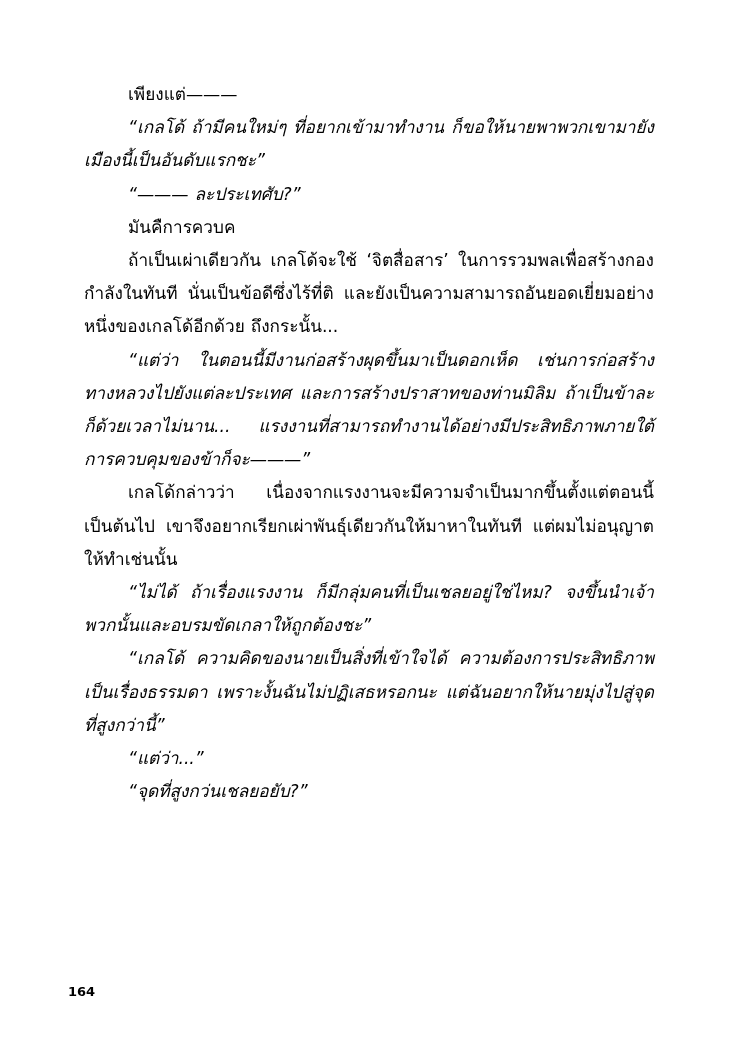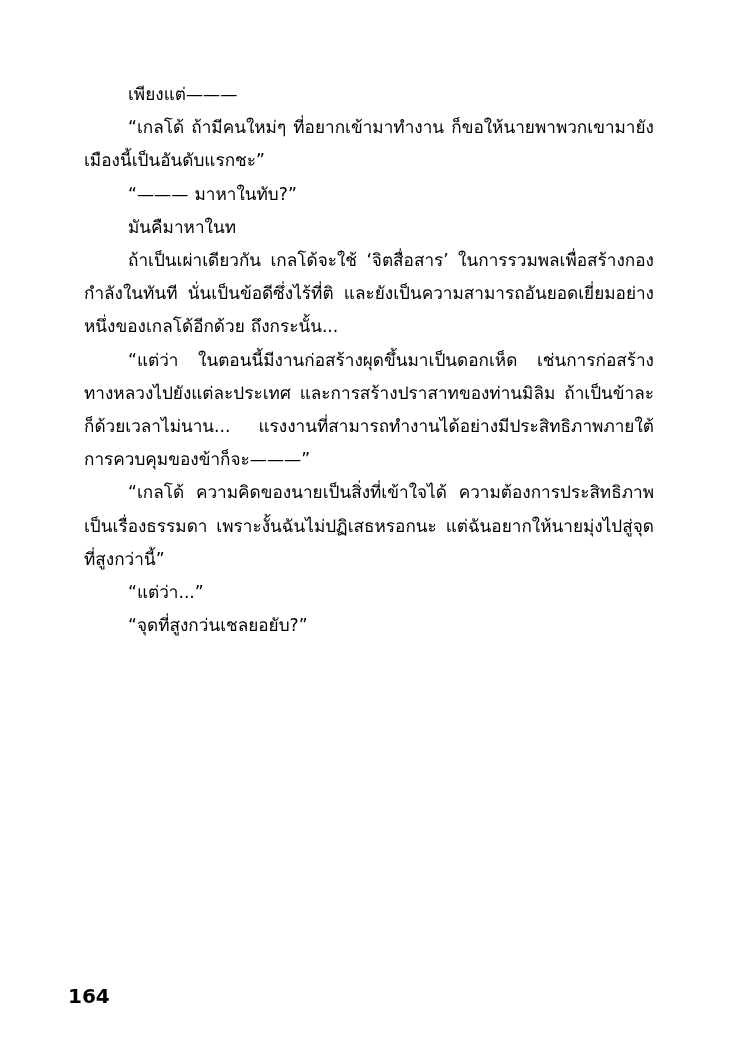--- a/index.html
+++ b/index.html
@@ -34,39 +34,42 @@
     font-size: 17.2px;
     line-height: 33.2px;
     text-align: justify;
     text-justify: inter-word;
     word-spacing: 0.5px;
   }
   p.para.indent {
     text-indent: 44px;
   }
   .italic {
+    font-style: italic;
   }
   .page-number {
     position: absolute;
     left: 68px;
     top: 984px;
-    font-size: 20px;
+    font-size: 13px;
     font-weight: bold;
     font-family: "DejaVu Sans", "Liberation Sans", sans-serif;
   }
 </style>
 </head>
 <body>
 
 <div class="page">
   <div class="text-block">
     <p class="para indent">เพียงแต่———</p>
     <p class="para indent italic">“เกลโด้ ถ้ามีคนใหม่ๆ ที่อยากเข้ามาทำงาน ก็ขอให้นายพาพวกเขามายังเมืองนี้เป็นอันดับแรกชะ”</p>
-    <p class="para indent italic">“——— มาหาในทับ?”</p>
-    <p class="para indent">มันคืมาหาในท</p>
+    <p class="para indent italic">“——— ละประเทศับ?”</p>
+    <p class="para indent">มันคืการควบค</p>
     <p class="para indent">ถ้าเป็นเผ่าเดียวกัน เกลโด้จะใช้ ‘จิตสื่อสาร’ ในการรวมพลเพื่อสร้างกองกำลังในทันที  นั่นเป็นข้อดีซึ่งไร้ที่ติ  และยังเป็นความสามารถอันยอดเยี่ยมอย่างหนึ่งของเกลโด้อีกด้วย ถึงกระนั้น...</p>
     <p class="para indent italic">“แต่ว่า ในตอนนี้มีงานก่อสร้างผุดขึ้นมาเป็นดอกเห็ด เช่นการก่อสร้างทางหลวงไปยังแต่ละประเทศ และการสร้างปราสาทของท่านมิลิม ถ้าเป็นข้าละก็ด้วยเวลาไม่นาน... แรงงานที่สามารถทำงานได้อย่างมีประสิทธิภาพภายใต้การควบคุมของข้าก็จะ———”</p>
+    <p class="para indent">เกลโด้กล่าวว่า  เนื่องจากแรงงานจะมีความจำเป็นมากขึ้นตั้งแต่ตอนนี้เป็นต้นไป เขาจึงอยากเรียกเผ่าพันธุ์เดียวกันให้มาหาในทันที แต่ผมไม่อนุญาตให้ทำเช่นนั้น</p>
+    <p class="para indent italic">“ไม่ได้  ถ้าเรื่องแรงงาน  ก็มีกลุ่มคนที่เป็นเชลยอยู่ใช่ไหม? จงขึ้นนำเจ้าพวกนั้นและอบรมขัดเกลาให้ถูกต้องชะ”</p>
     <p class="para indent italic">“เกลโด้  ความคิดของนายเป็นสิ่งที่เข้าใจได้  ความต้องการประสิทธิภาพเป็นเรื่องธรรมดา  เพราะงั้นฉันไม่ปฏิเสธหรอกนะ  แต่ฉันอยากให้นายมุ่งไปสู่จุดที่สูงกว่านี้”</p>
     <p class="para indent italic">“แต่ว่า...”</p>
     <p class="para indent italic">“จุดที่สูงกว่นเชลยอยับ?”</p>
   </div>
   <div class="page-number">164</div>
 </div>
 
 </body></html>

